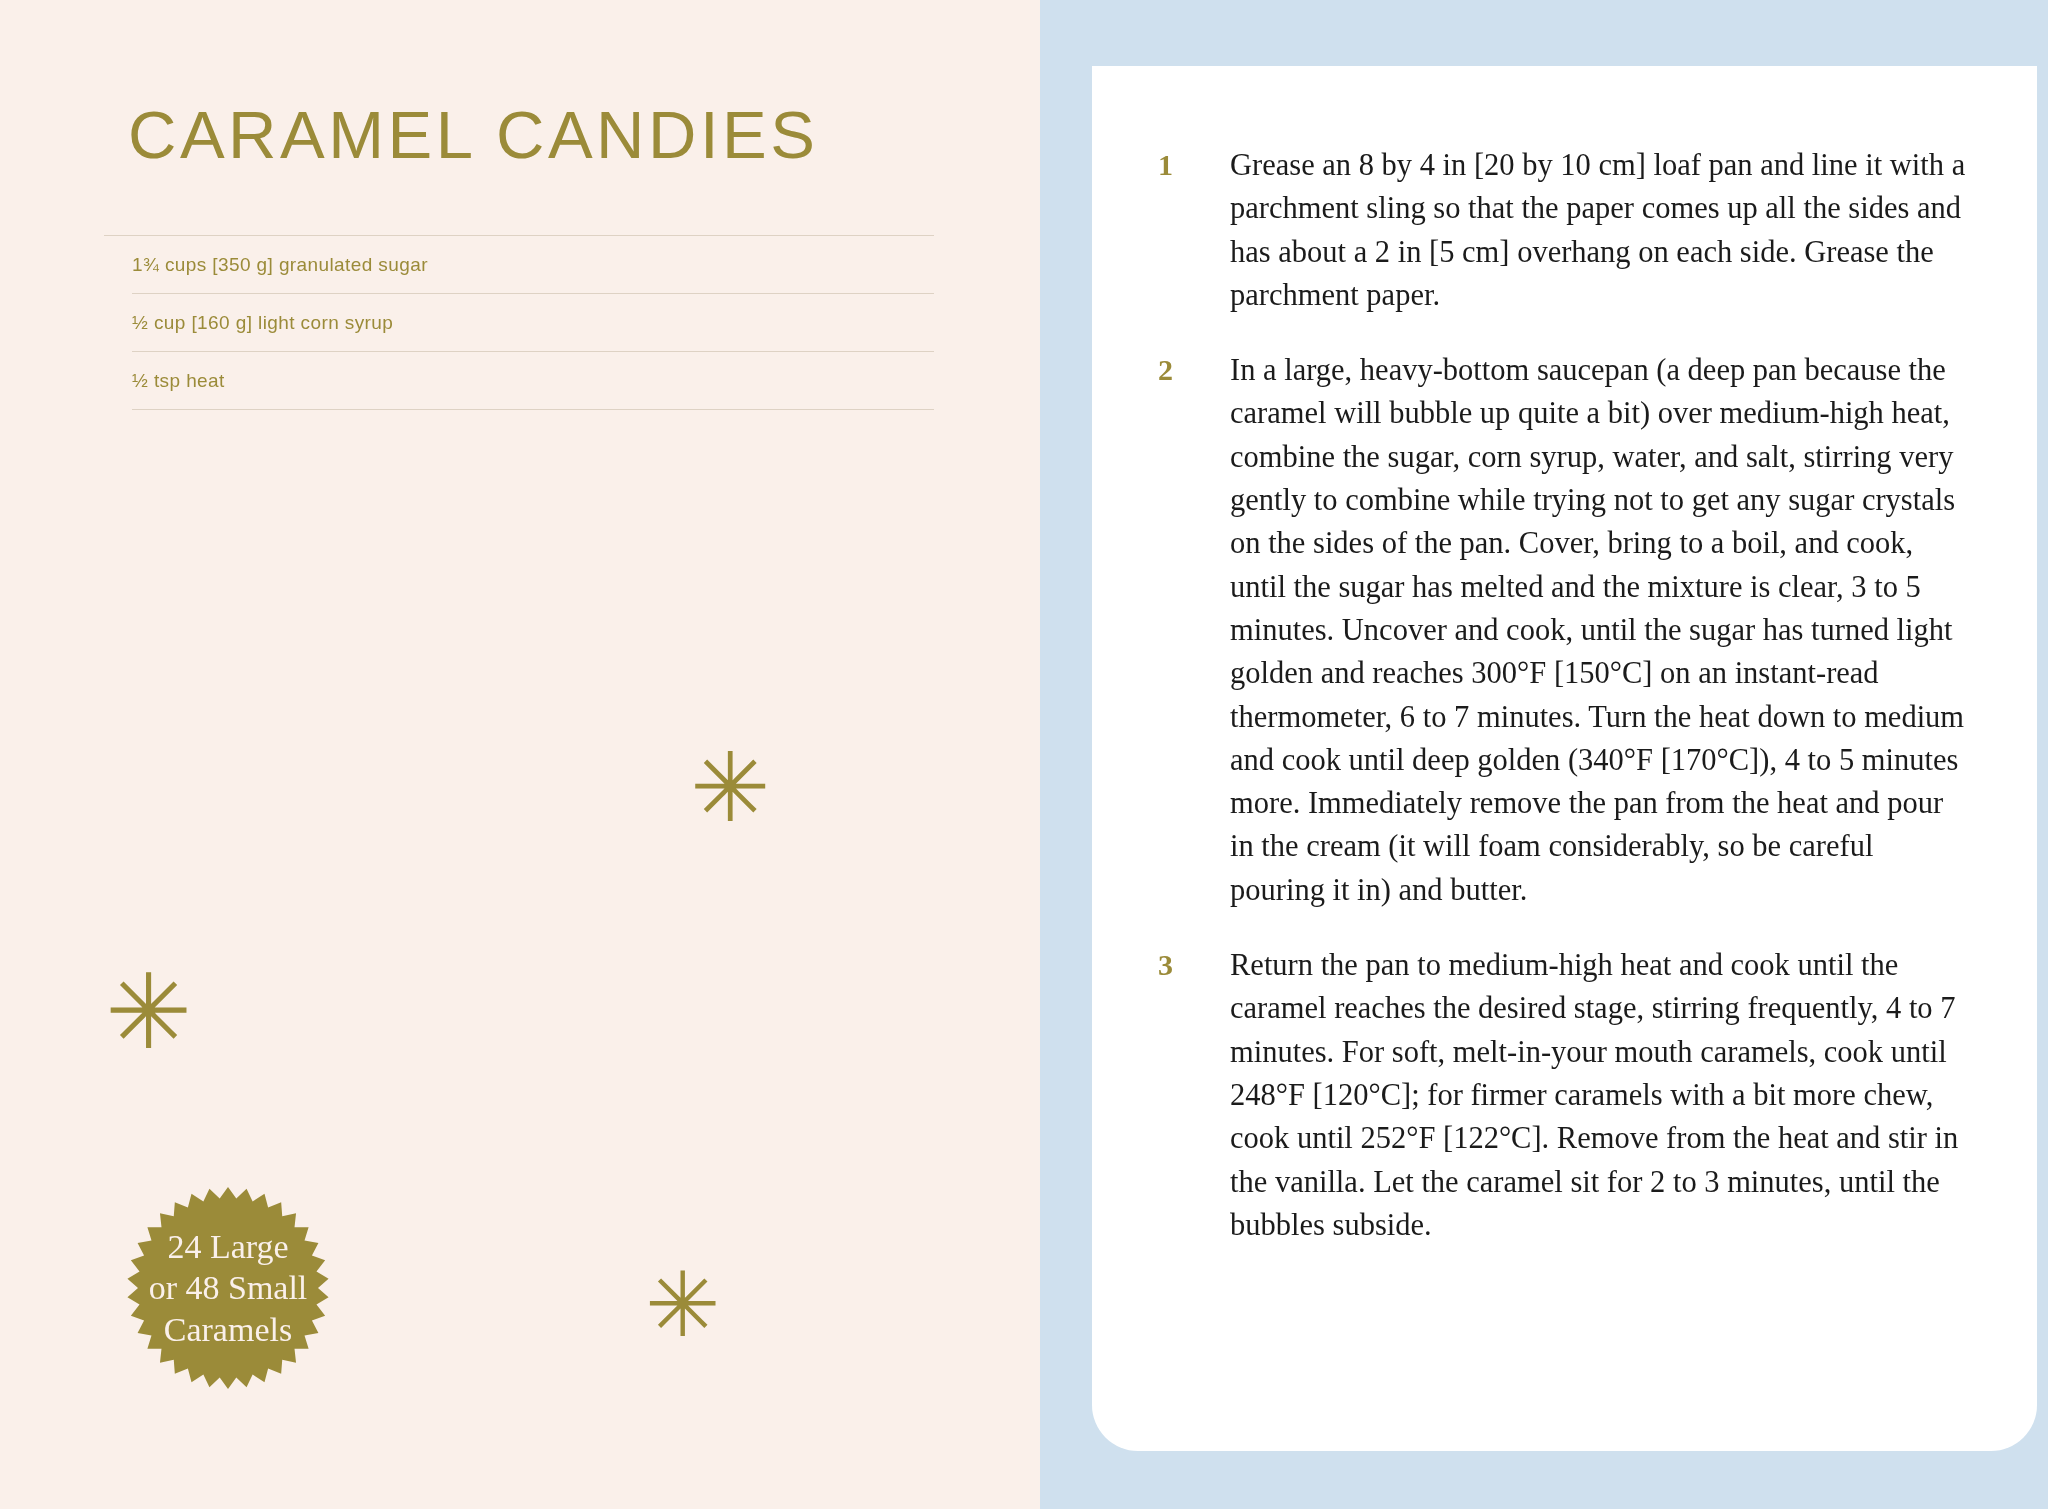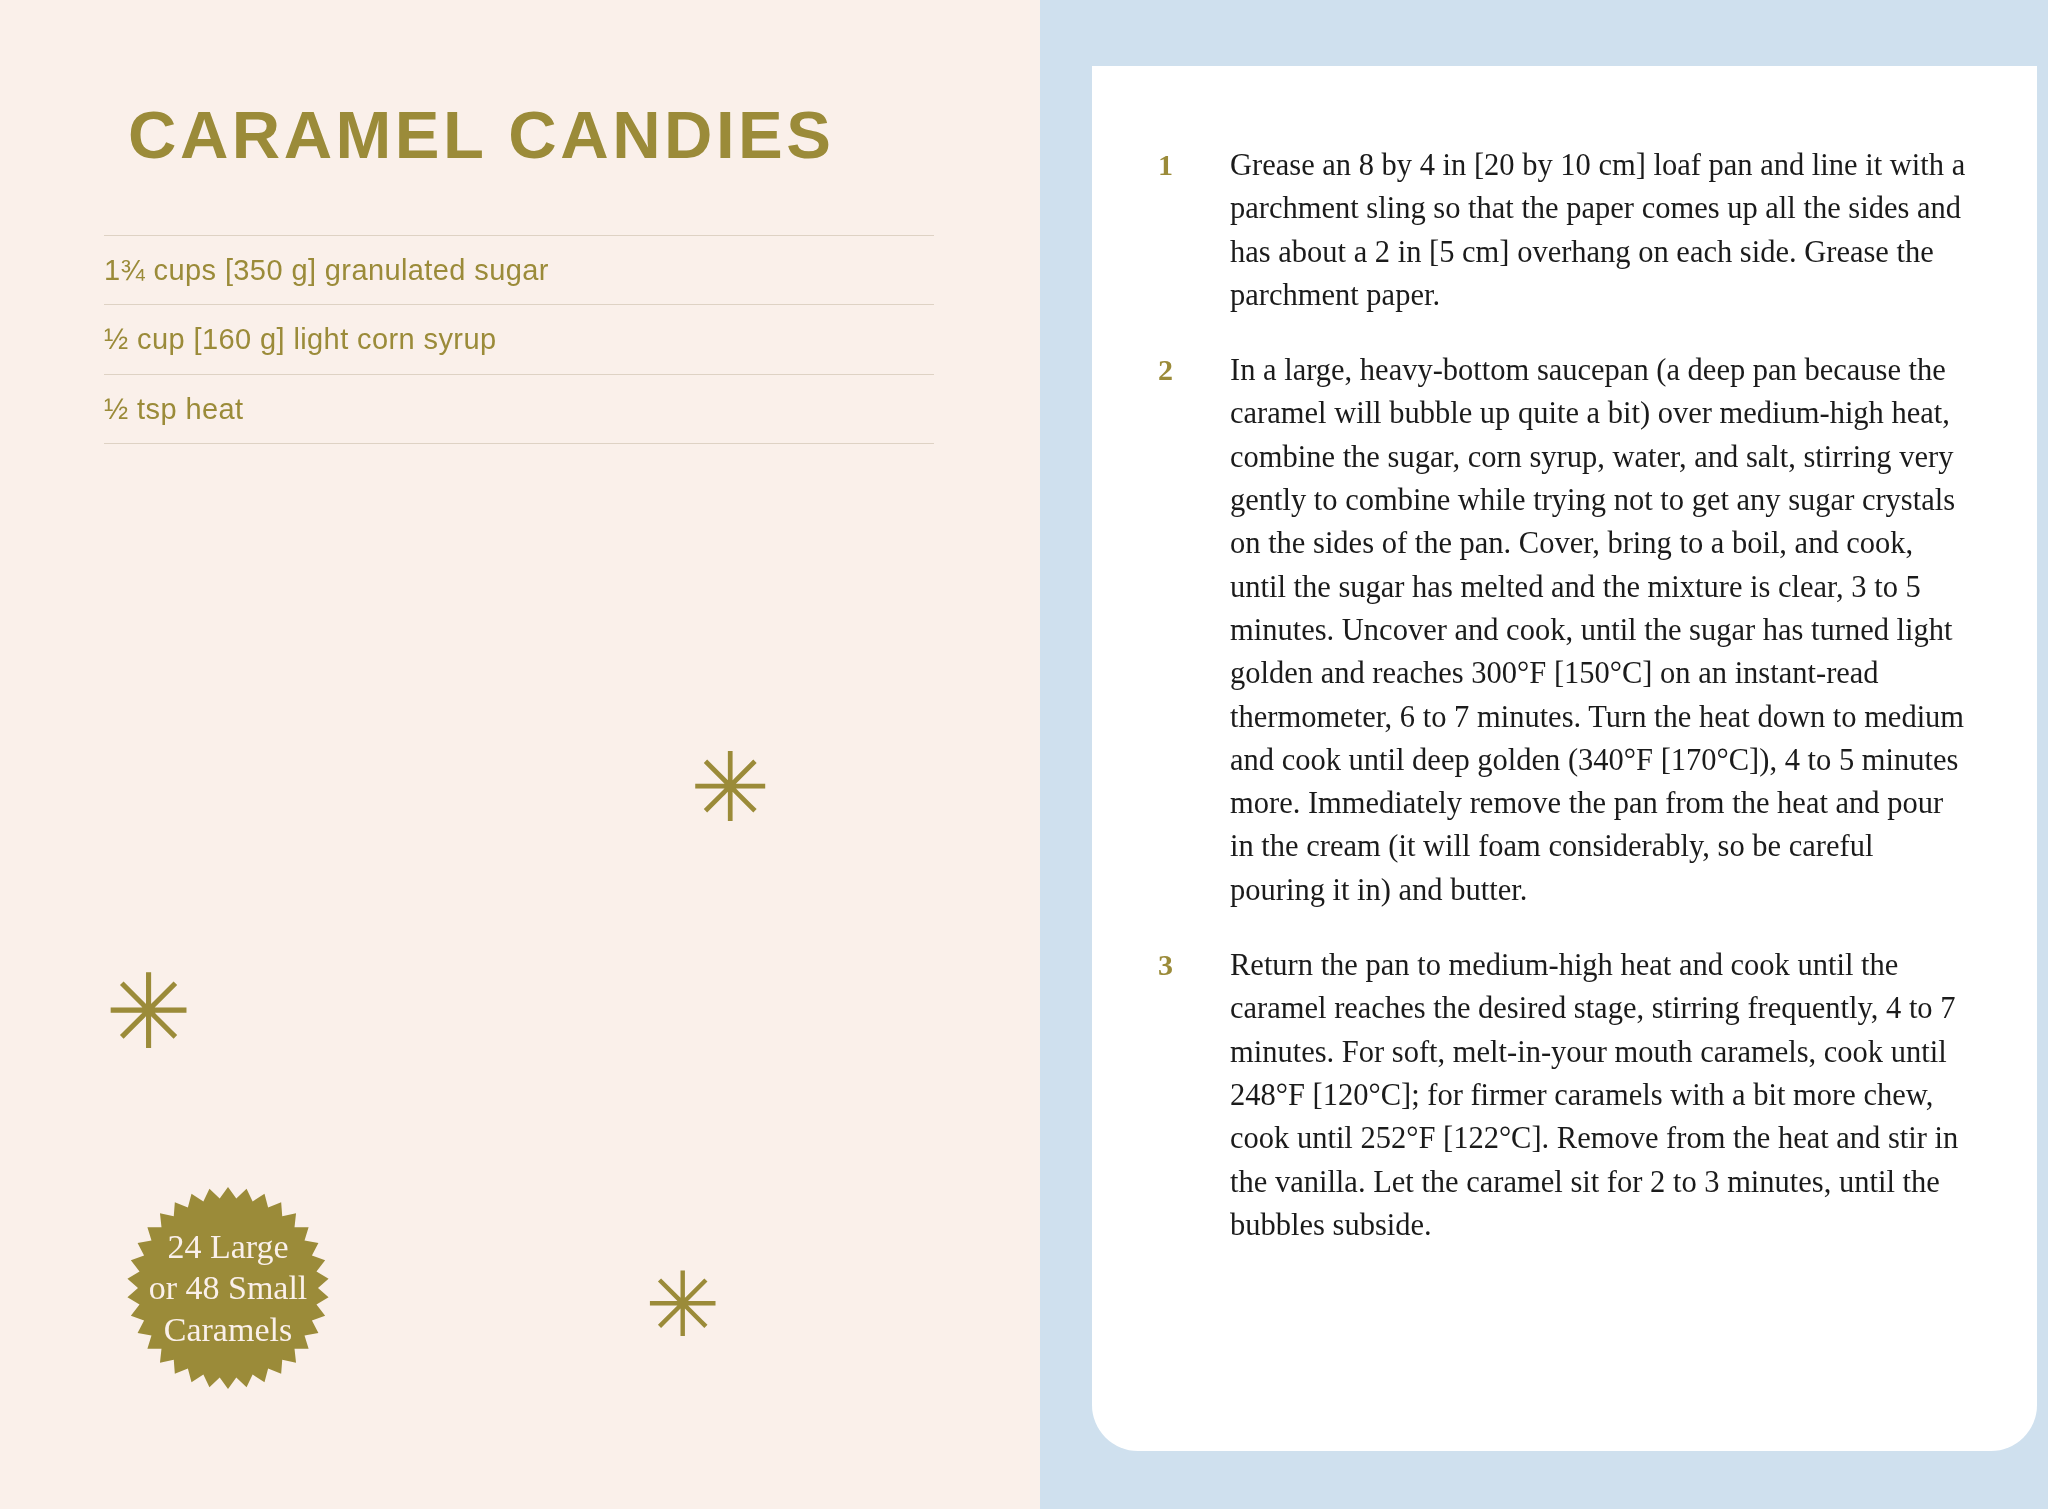--- a/index.html
+++ b/index.html
@@ -26,38 +26,39 @@
     background: #faf0ea;
     position: relative;
     box-sizing: border-box;
     padding: 96px 110px 0 104px;
   }
   .recipe-title {
     font-family: "Liberation Sans", sans-serif;
     font-size: 67px;
     letter-spacing: 3.5px;
     color: #9b8b39;
-    font-weight: 700;
+    font-weight: 400;
     margin: 0 0 62px 24px;
     white-space: nowrap;
   }
   .ingredient-list {
     list-style: none;
     margin: 0;
     padding: 0;
     width: 830px;
     border-top: 1.6px solid #ded2c4;
   }
   .ingredient-list li {
     border-bottom: 1.6px solid #ded2c4;
     color: #9b8b39;
-    font-size: 29px;
+    font-size: 19px;
     letter-spacing: 0.4px;
     padding: 18px 0 17px 0;
     line-height: 1.15;
+    margin-left: 28px;
   }
 
   
   .star {
     position: absolute;
     color: #9b8b39;
     line-height: 1;
     font-weight: 300;
     user-select: none;
   }

